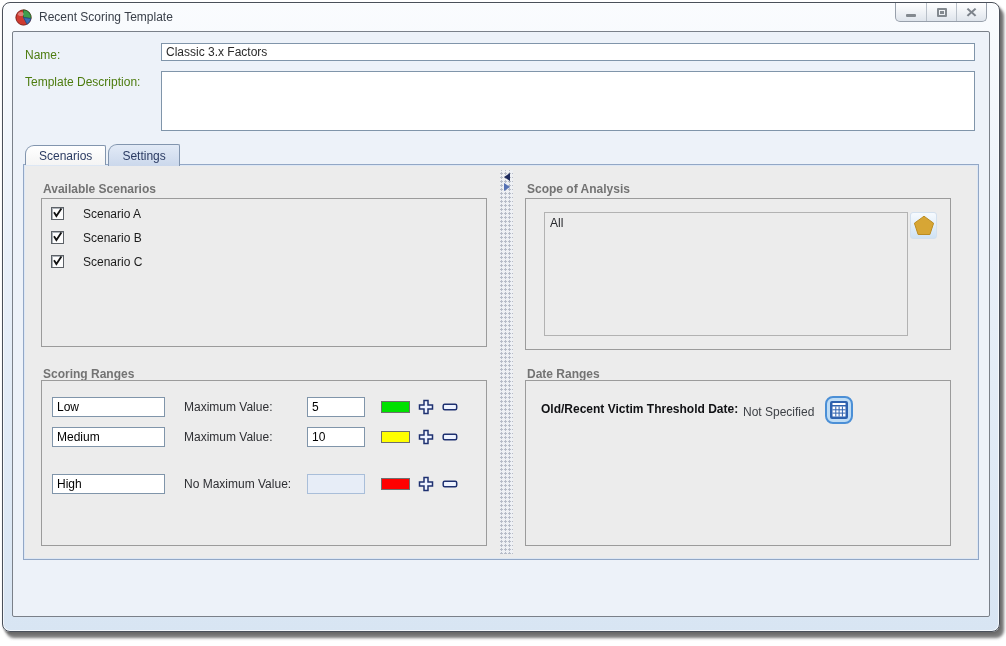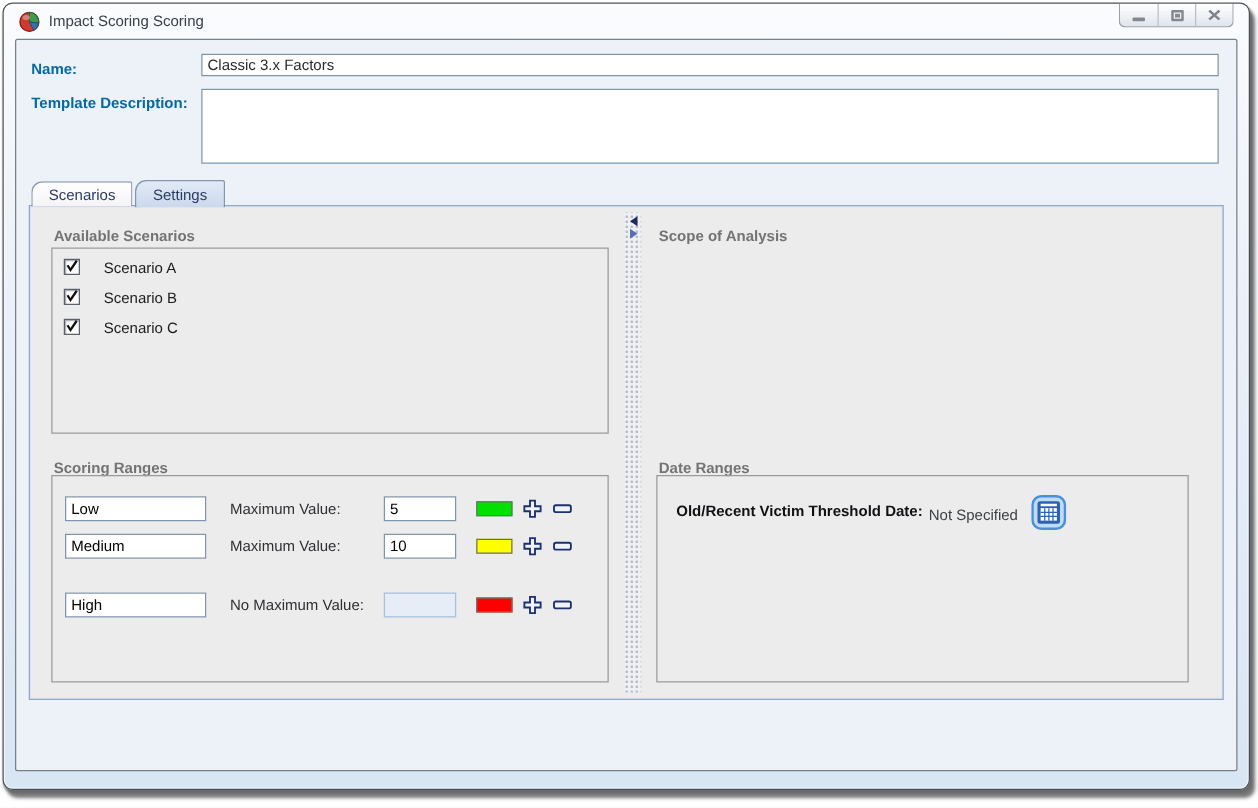--- a/index.html
+++ b/index.html
@@ -25,21 +25,21 @@
   .win-btn:first-child { border-left:none; }
   .glyph-min { width:10px; height:3px; background:#83898f; margin-top:7px; border-radius:1px; }
   .glyph-max { width:10px; height:9px; border:2px solid #83898f; border-radius:1px; position:relative; }
   .glyph-max::after { content:""; position:absolute; left:1px; top:1px; width:4px; height:3px; background:#83898f; }
   .glyph-close { font-size:13px; font-weight:bold; color:#7d838b; line-height:1; transform:scaleX(1.15); }
 
   
   .content { position:absolute; left:9px; top:28px; right:9px; bottom:14px;
     background:#edf2f9; border:1px solid #7a8089; border-radius:2px; }
 
-  .lbl { position:absolute; font-weight:bold; color:#0369a1; }
+  .lbl { position:absolute; font-weight:normal; color:#4d7c0f; }
   .field { position:absolute; border:1px solid #8095aa; background:#fff; font-family:"Liberation Sans",sans-serif;
     font-size:12px; color:#2a2a2a; padding:1px 4px; outline:none; }
   .name-input  { left:148px; top:11px; right:14px; height:18px; }
   .desc-area   { left:148px; top:39px; right:14px; height:60px; resize:none; }
 
   
   .tabs { position:absolute; left:12px; top:111px; height:22px; display:flex; align-items:flex-end; z-index:5; }
   .tab { height:20px; padding:0 13px; display:flex; align-items:center; margin-right:2px;
     font-weight:normal; color:#2b3b63; background:linear-gradient(#ffffff,#f4f4f4);
     border:1px solid #8295ae; border-bottom:none; border-radius:9px 2px 0 0; cursor:default; }
@@ -111,21 +111,21 @@
 
 <div class="window">
 
   <div class="titlebar">
     <svg class="app-icon" viewBox="0 0 17 17">
       <circle cx="8.5" cy="8.5" r="7.6" fill="#cf3a30" stroke="#7e1f18" stroke-width="1"></circle>
       <path d="M8.5 8.5 L8.5 .9 A7.6 7.6 0 0 1 15.9 9.6 Z" fill="#3f9e4d" stroke="#23672d" stroke-width=".8"></path>
       <path d="M8.5 8.5 L15.9 9.6 A7.6 7.6 0 0 1 12 15.2 Z" fill="#3a6fb5" stroke="#234a80" stroke-width=".8"></path>
       <ellipse cx="6" cy="5" rx="3" ry="2" fill="rgba(255,255,255,.35)"></ellipse>
     </svg>
-    <span class="title-text">Impact Scoring Scoring</span>
+    <span class="title-text">Recent Scoring Template</span>
     <div class="win-controls">
       <div class="win-btn">
           <span class="glyph-min"></span>
         </div>
       <div class="win-btn">
           <span class="glyph-max"></span>
         </div>
       <div class="win-btn">
           <span class="glyph-close">✕</span>
         </div>
@@ -241,20 +241,30 @@
       <div class="divider">
         <div class="div-arrows">
           <div class="arr-left"></div>
           <div class="arr-right"></div>
         </div>
       </div>
 
       <div class="pane-right">
 
         <span class="heading" style="left:14px; top:12px;">Scope of Analysis</span>
+        <div class="groupbox box-scope">
+          <div class="scope-list">
+            <span>All</span>
+          </div>
+          <div class="pentagon-btn">
+            <svg width="22" height="21" viewBox="0 0 22 21">
+              <path d="M11 1.2 L20.6 8.2 L16.9 19.5 L5.1 19.5 L1.4 8.2 Z" fill="#d7a635" stroke="#bb8c22" stroke-width="1"></path>
+            </svg>
+          </div>
+        </div>
 
         <span class="heading" style="left:14px; top:197px;">Date Ranges</span>
         <div class="groupbox box-dates">
           <span class="threshold-lbl">Old/Recent Victim Threshold Date:</span>
           <span class="threshold-val">Not Specified</span>
           <button class="calendar-btn">
             <svg width="28" height="28" viewBox="0 0 28 28">
               <rect x="1" y="1" width="26" height="26" rx="7" fill="#bedcf5" stroke="#4b8fd6" stroke-width="2"></rect>
               <rect x="5" y="5" width="18" height="18" rx="2" fill="#2e62ae"></rect>
               <rect x="7.5" y="7" width="13" height="2" fill="#ffffff"></rect>

